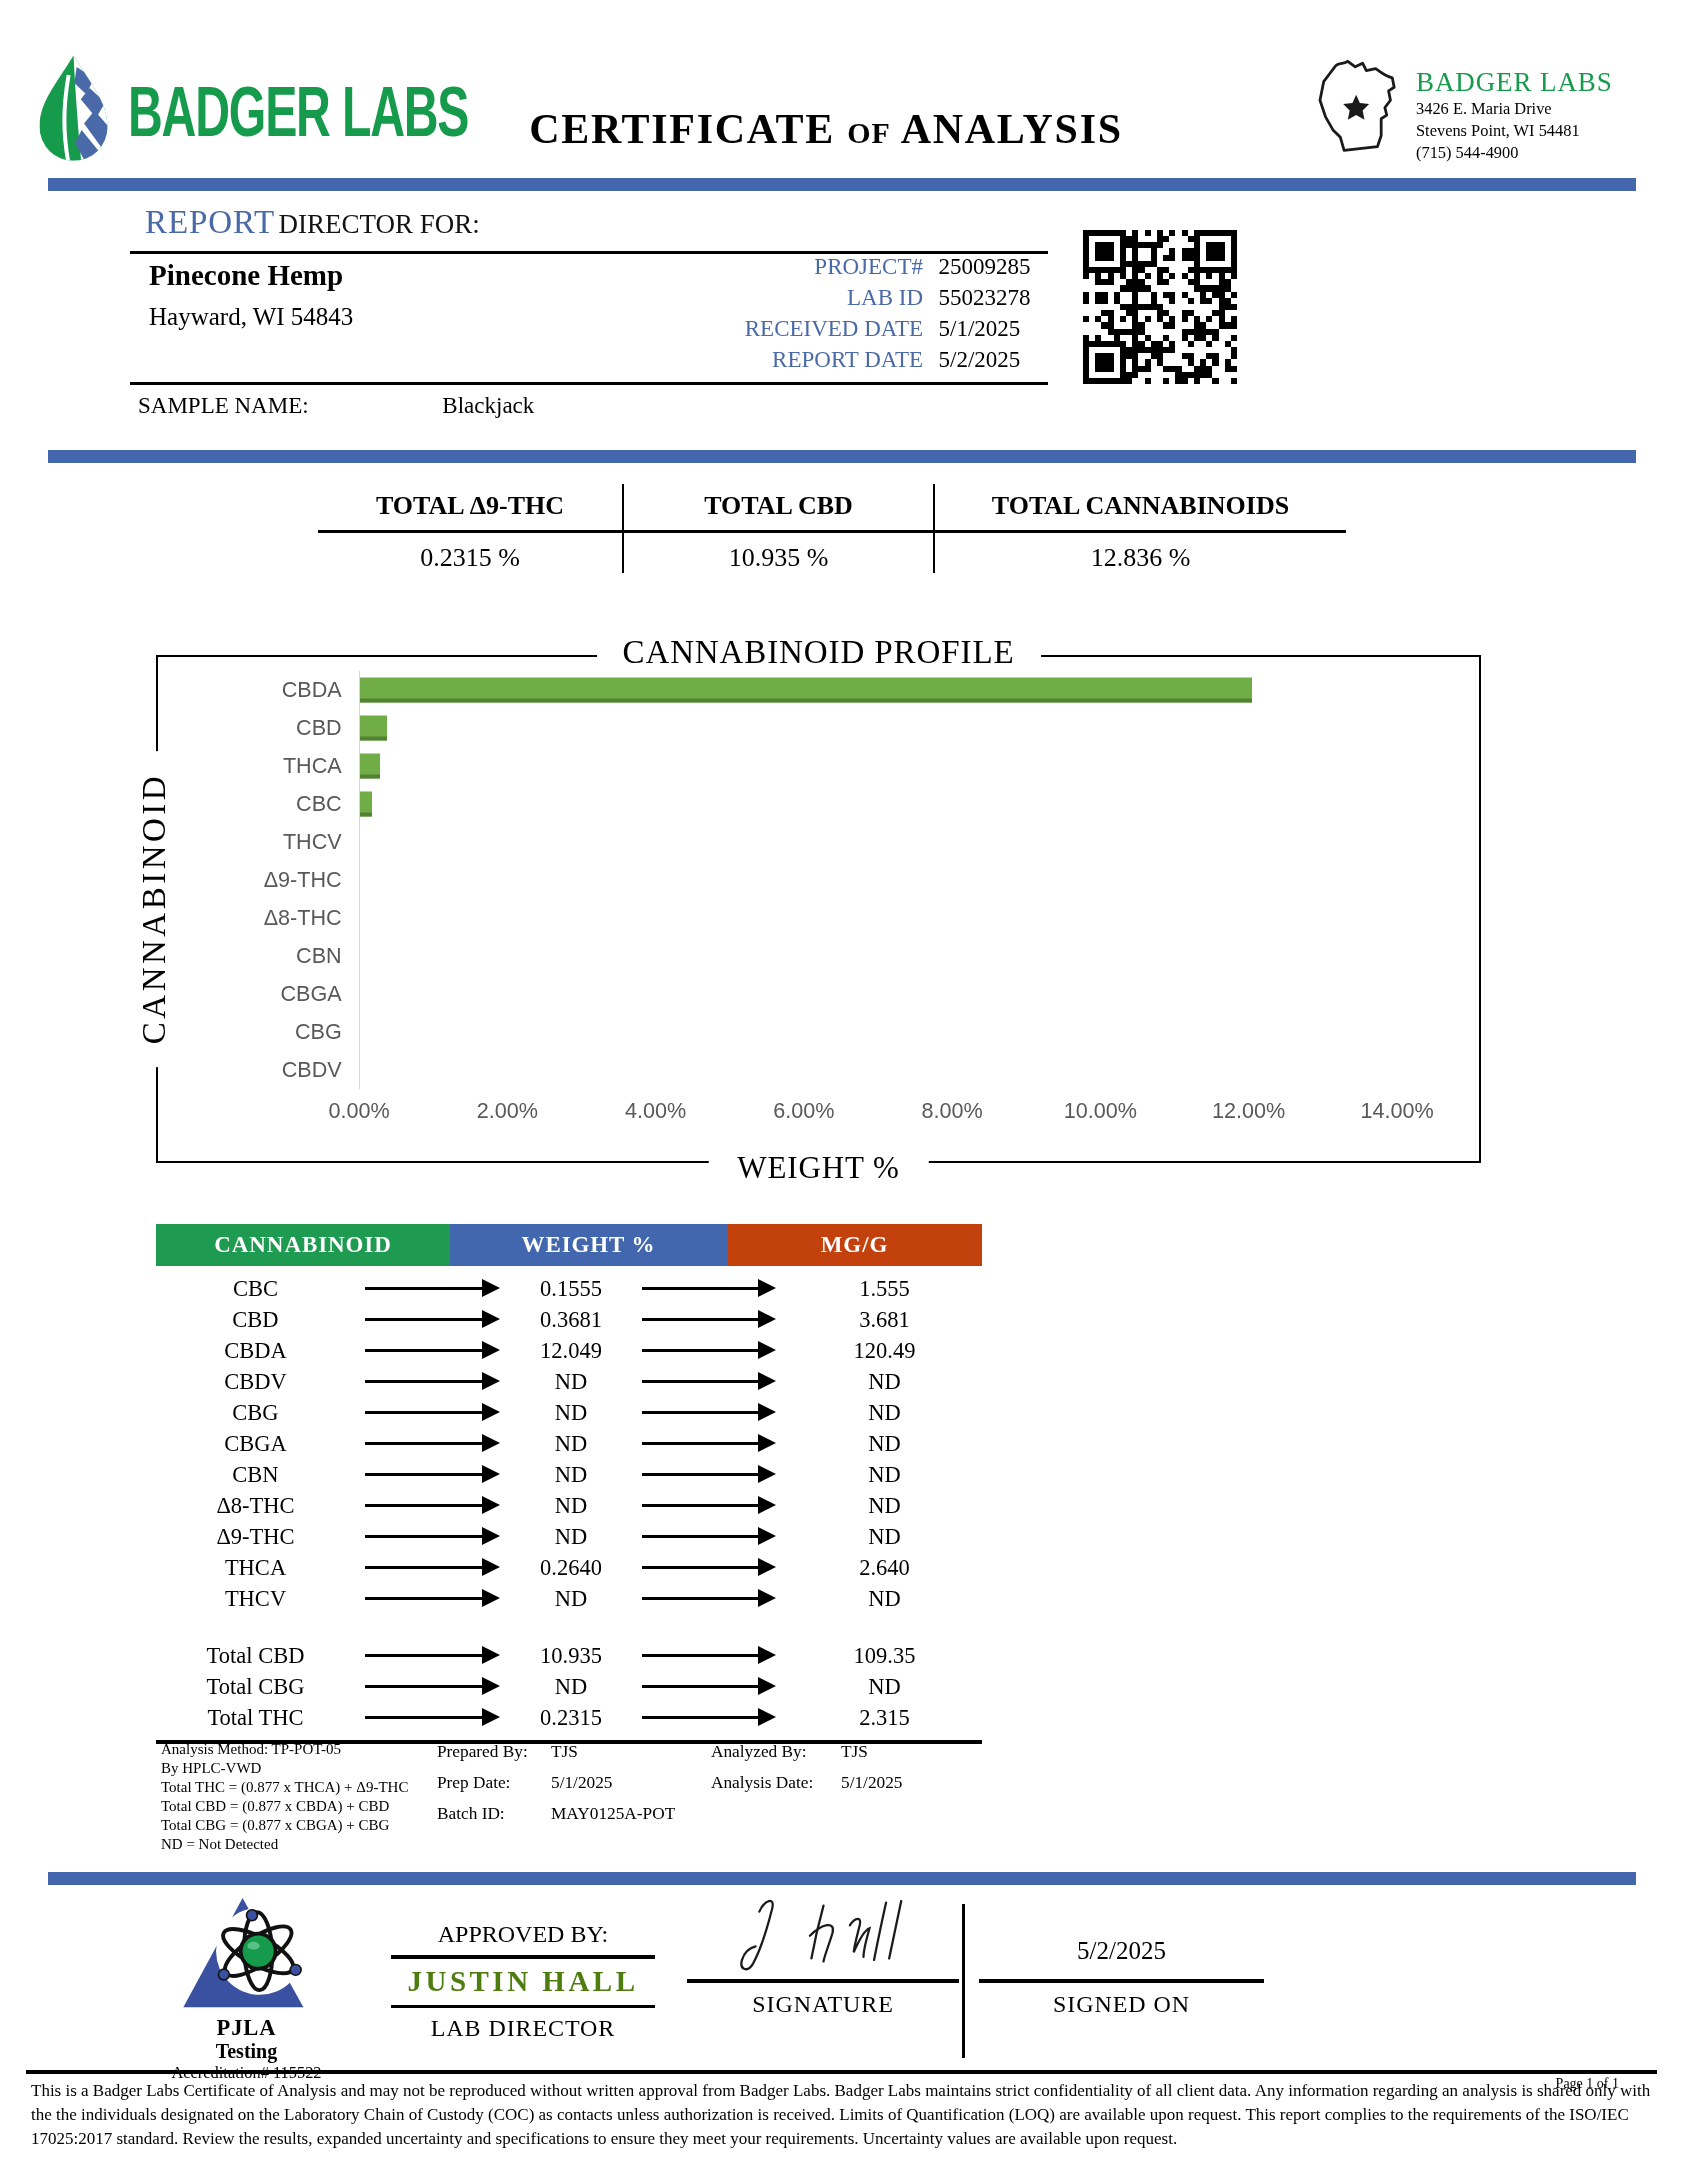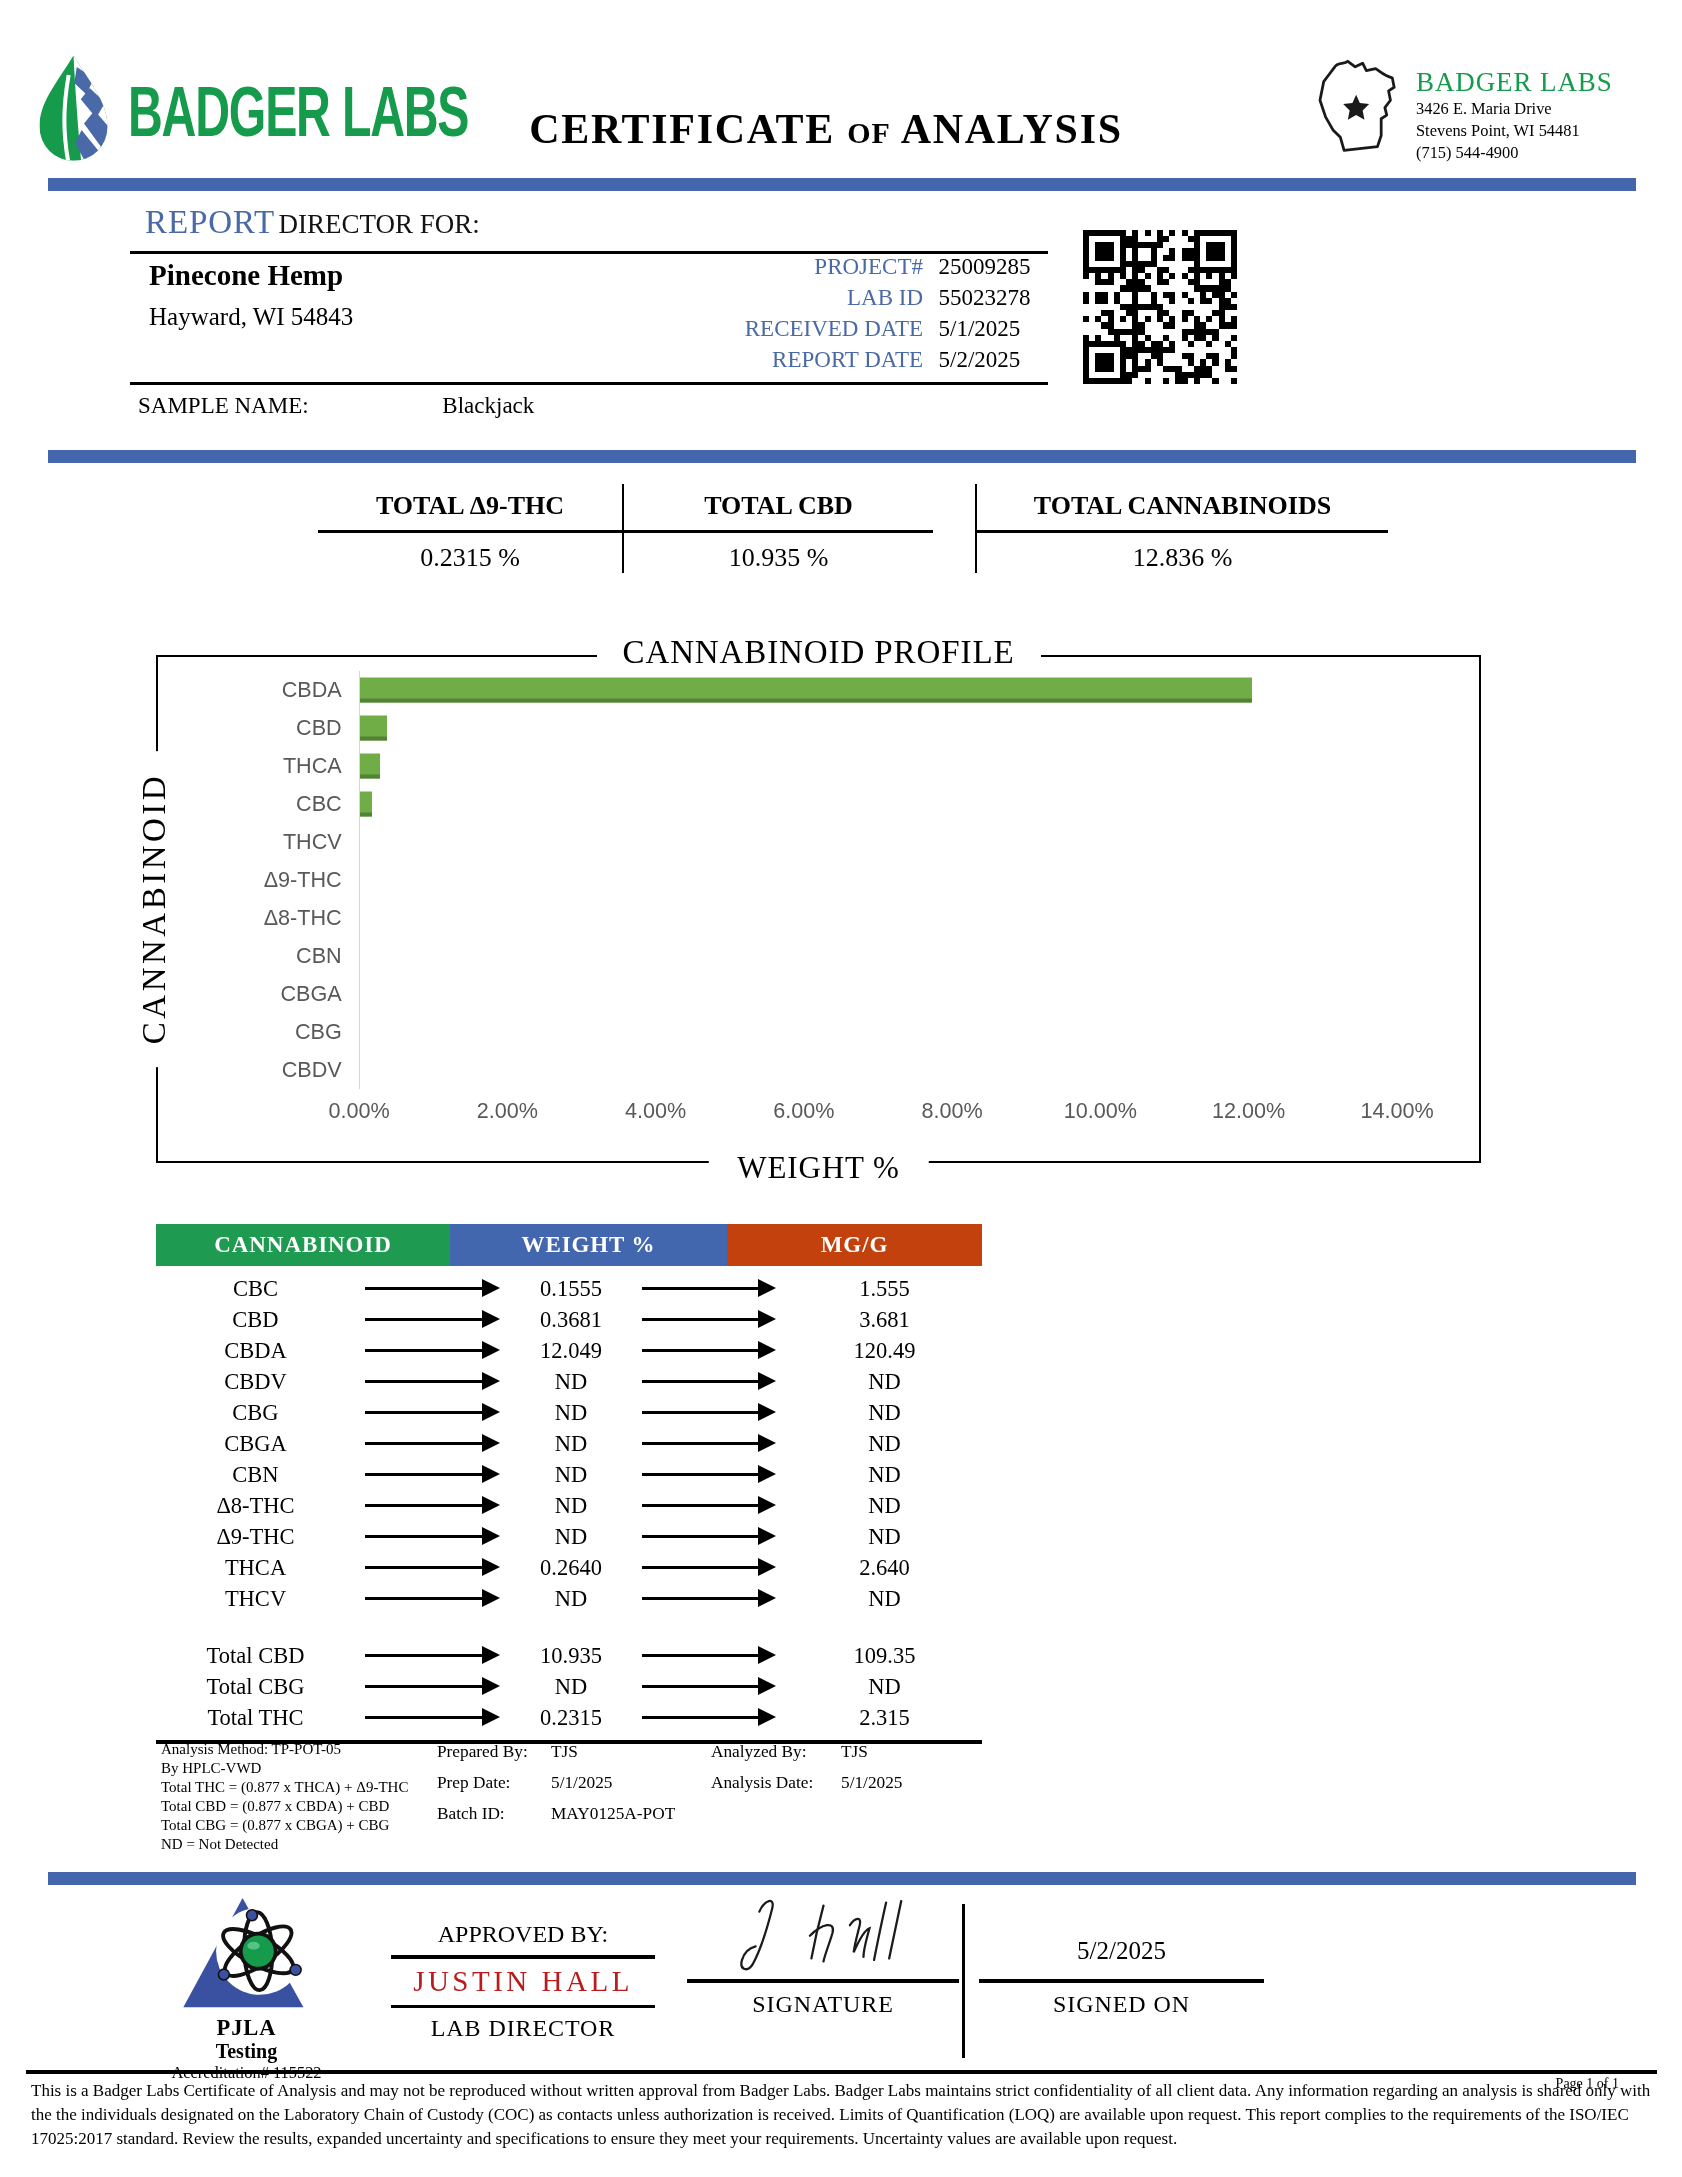--- a/index.html
+++ b/index.html
@@ -42,21 +42,21 @@
   .sample-row{left:138px;top:393px;font-size:23px;}
   .sample-row .val{margin-left:128px;}
 
   
   .totals{left:318px;top:484px;display:flex;}
   .tot-cell{box-sizing:border-box;}
   .tot-cell .hd{font-weight:bold;font-size:26px;text-align:center;
                 padding:7px 5.2px 8.6px;border-bottom:3.5px solid #000;white-space:nowrap;}
   .tot-cell .val{font-size:26px;text-align:center;padding-top:10.4px;}
   .tc1{width:304px;} .tc2{width:311px;border-left:2.6px solid #000;}
-  .tc3{width:413px;border-left:2.6px solid #000;margin-left:42px;}
+  .tc3{width:413px;border-left:2.6px solid #000;}
 
   
   #chart{left:156px;top:655px;width:1325px;height:508px;border:2.6px solid #000;box-sizing:border-box;}
   .chart-title{position:absolute;top:-23px;left:50%;transform:translateX(-50%);
                background:#fff;padding:0 26px;font-size:33px;letter-spacing:0.9px;white-space:nowrap;}
   .chart-ylab{position:absolute;left:-22.5px;top:50%;
               transform:translateY(-50%) rotate(180deg);writing-mode:vertical-rl;
               background:#fff;padding:22.5px 0;font-size:33px;letter-spacing:3.5px;}
   .chart-xlab{position:absolute;bottom:-25px;left:50%;transform:translateX(-50%);
               background:#fff;padding:0 29px;font-size:31px;letter-spacing:0.9px;white-space:nowrap;}
@@ -103,21 +103,21 @@
 
   
   #pjla{left:130px;top:1895px;width:233px;text-align:center;}
   #pjla svg{width:177px;height:117px;}
   .pjla-name{font-size:22.5px;font-weight:bold;letter-spacing:0.9px;line-height:1.05;}
   .pjla-sub{font-size:20px;font-weight:bold;}
   .pjla-acc{font-size:16.4px;}
   #approved{left:391px;top:1921px;width:264px;text-align:center;}
   .app-label{font-size:24px;padding-bottom:7px;}
   .app-line{height:3.5px;background:#000;}
-  .app-name{font-size:29px;color:#b91c1c;letter-spacing:3.5px;padding:6px 0 7px;white-space:nowrap;}
+  .app-name{font-size:29px;color:#4d7c0f;letter-spacing:3.5px;padding:6px 0 7px;white-space:nowrap;font-weight:bold;}
   .app-title{font-size:24px;padding-top:7px;letter-spacing:0.9px;font-family:Liberation Serif, serif;}
   #sigblock{left:687px;top:1892px;width:272px;text-align:center;}
   #sigblock svg{width:233px;height:83px;}
   .sig-line{height:3.5px;background:#000;}
   .sig-label{font-size:24px;padding-top:8.6px;letter-spacing:0.9px;}
   #vline{left:962px;top:1904px;width:2.6px;height:154px;background:#000;}
   #signedon{left:979px;top:1892px;width:285px;text-align:center;}
   .so-date{font-size:25px;padding:45px 0 14px;}
   .so-line{height:3.5px;background:#000;}
   .so-label{font-size:24px;padding-top:8.6px;letter-spacing:0.9px;}

